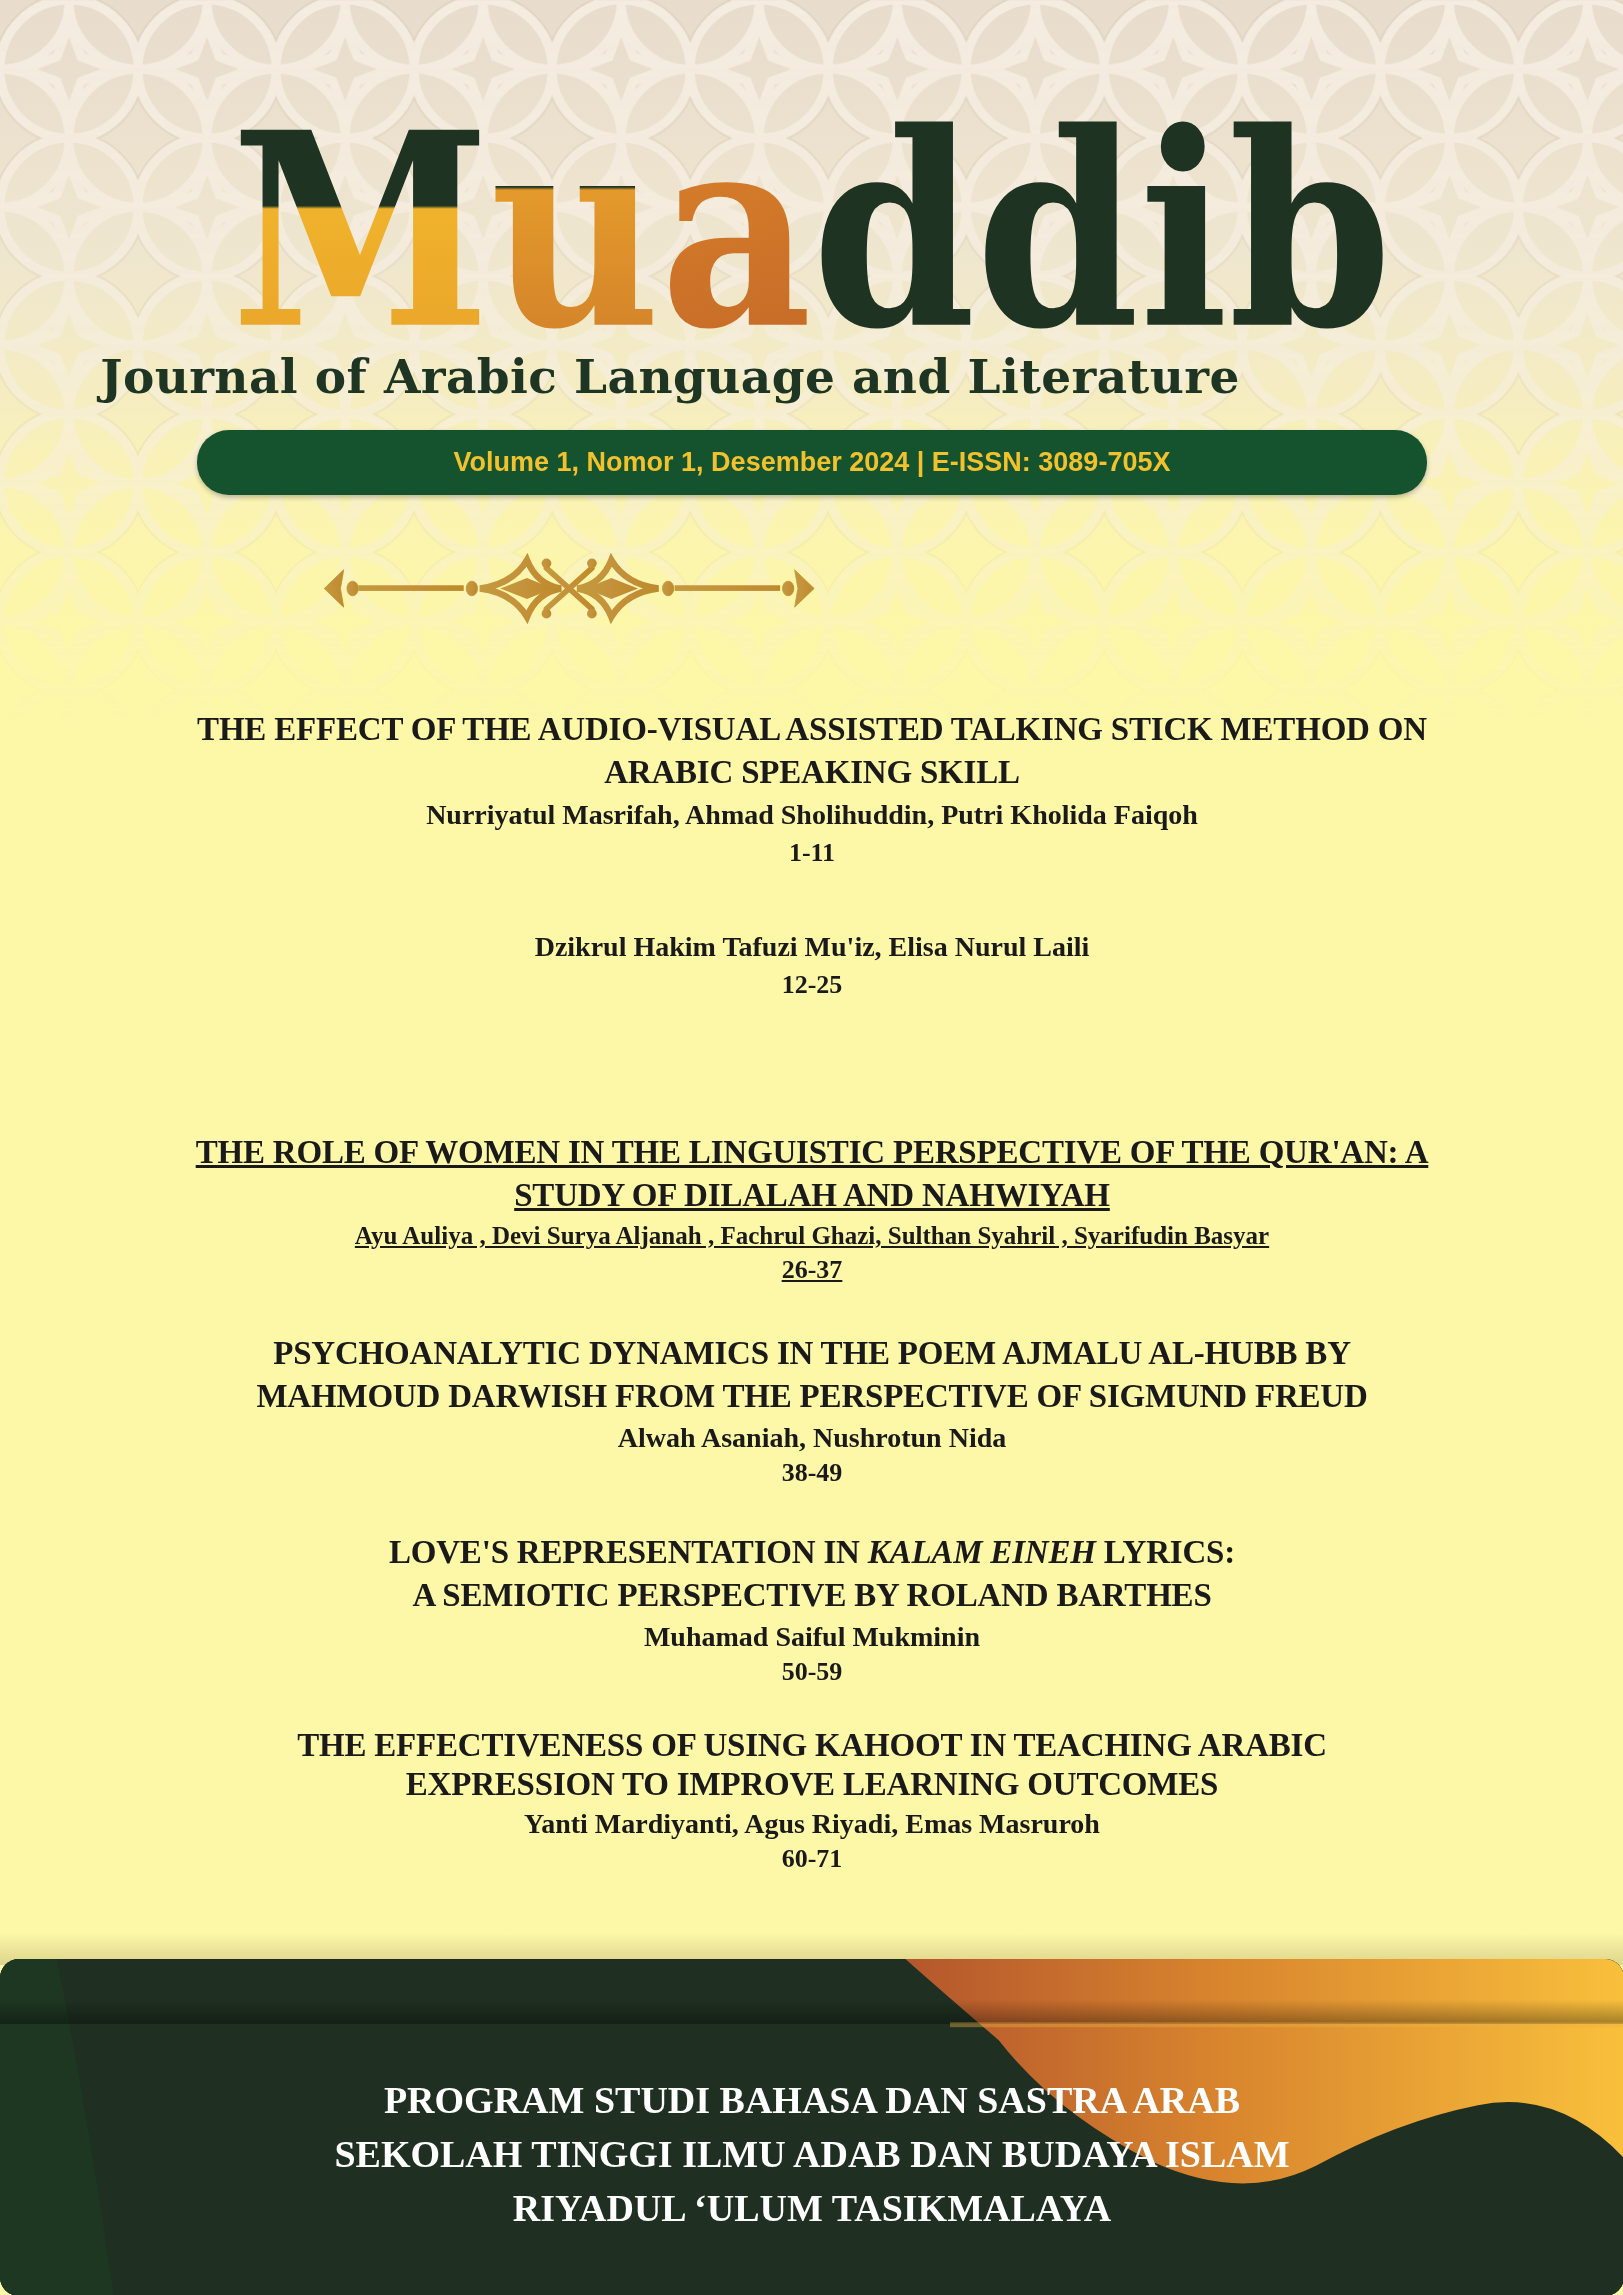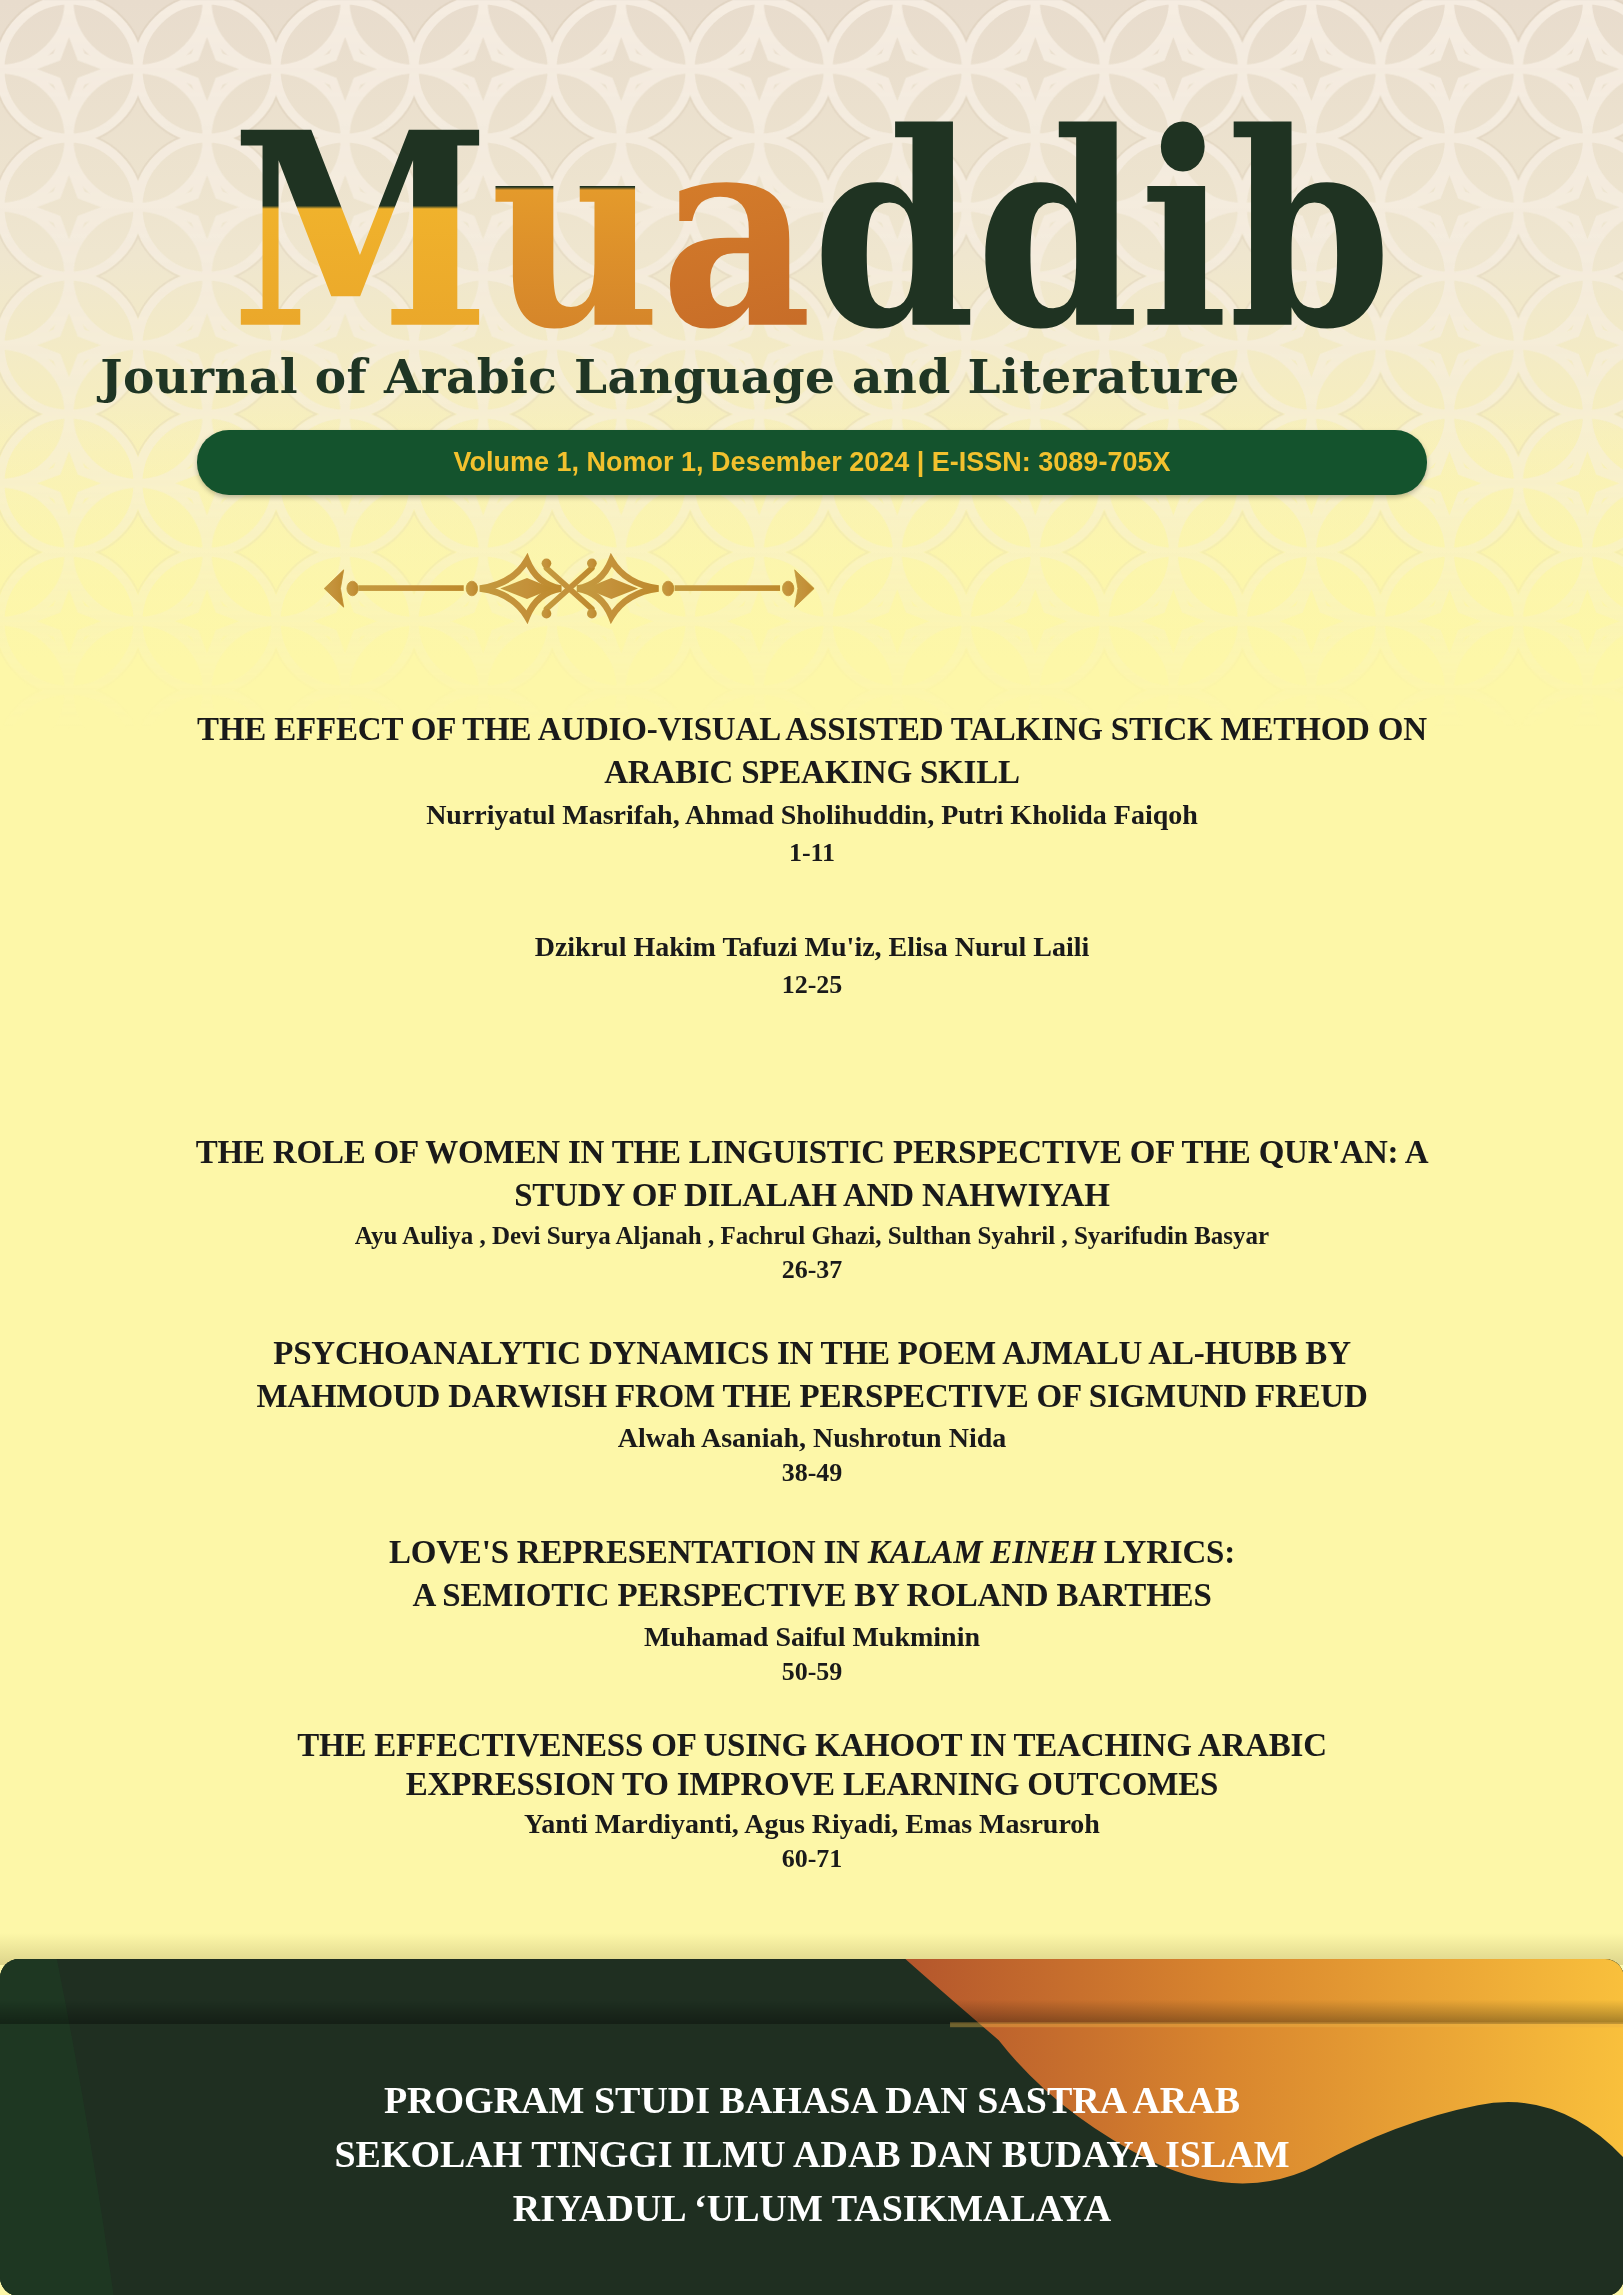--- a/index.html
+++ b/index.html
@@ -181,21 +181,21 @@
     </div>
     <div class="authors">Nurriyatul Masrifah, Ahmad Sholihuddin, Putri Kholida Faiqoh</div>
     <div class="pages">1-11</div>
   </div>
 
   <div class="article" style="height:218px; padding-top:49px;">
     <div class="authors">Dzikrul Hakim Tafuzi Mu'iz, Elisa Nurul Laili</div>
     <div class="pages">12-25</div>
   </div>
 
-  <div class="article" style="height:203px; padding-top:36px;">
+  <div class="article" style="height:203px; padding-top:36px;text-decoration:underline;">
     <div class="title">
       <div>THE ROLE OF WOMEN IN THE LINGUISTIC PERSPECTIVE OF THE QUR'AN: A</div>
       <div>STUDY OF DILALAH AND NAHWIYAH</div>
     </div>
     <div class="authors" style="font-size:25px; line-height:37px;">Ayu Auliya , Devi Surya Aljanah , Fachrul Ghazi, Sulthan Syahril , Syarifudin Basyar</div>
     <div class="pages" style="line-height:32px;">26-37</div>
   </div>
 
   <div class="article" style="height:199px; padding-top:34px;">
     <div class="title">

